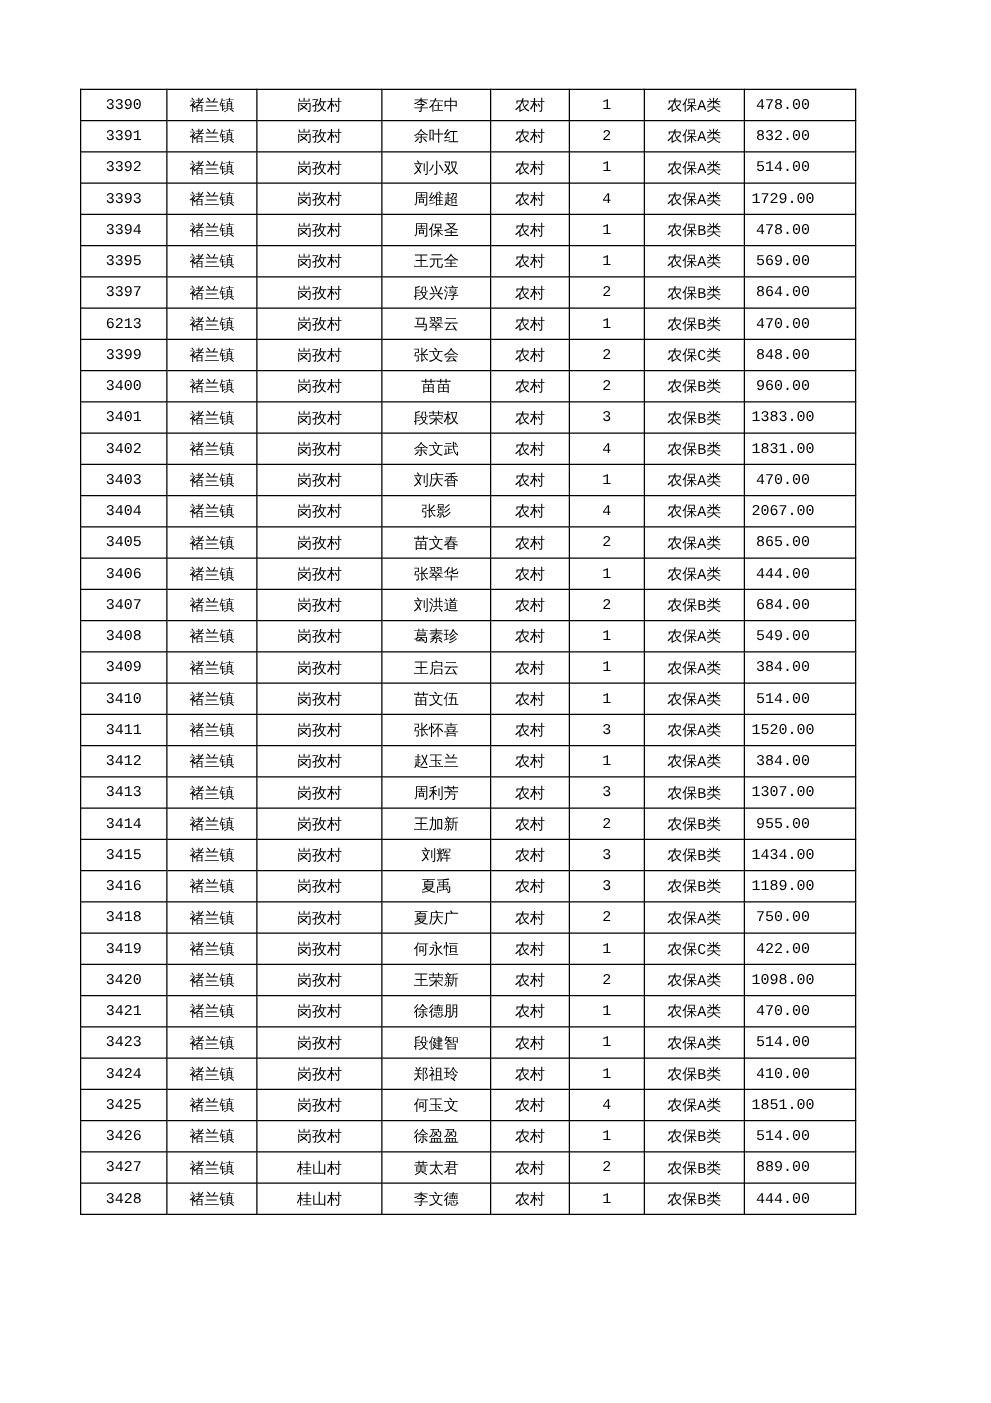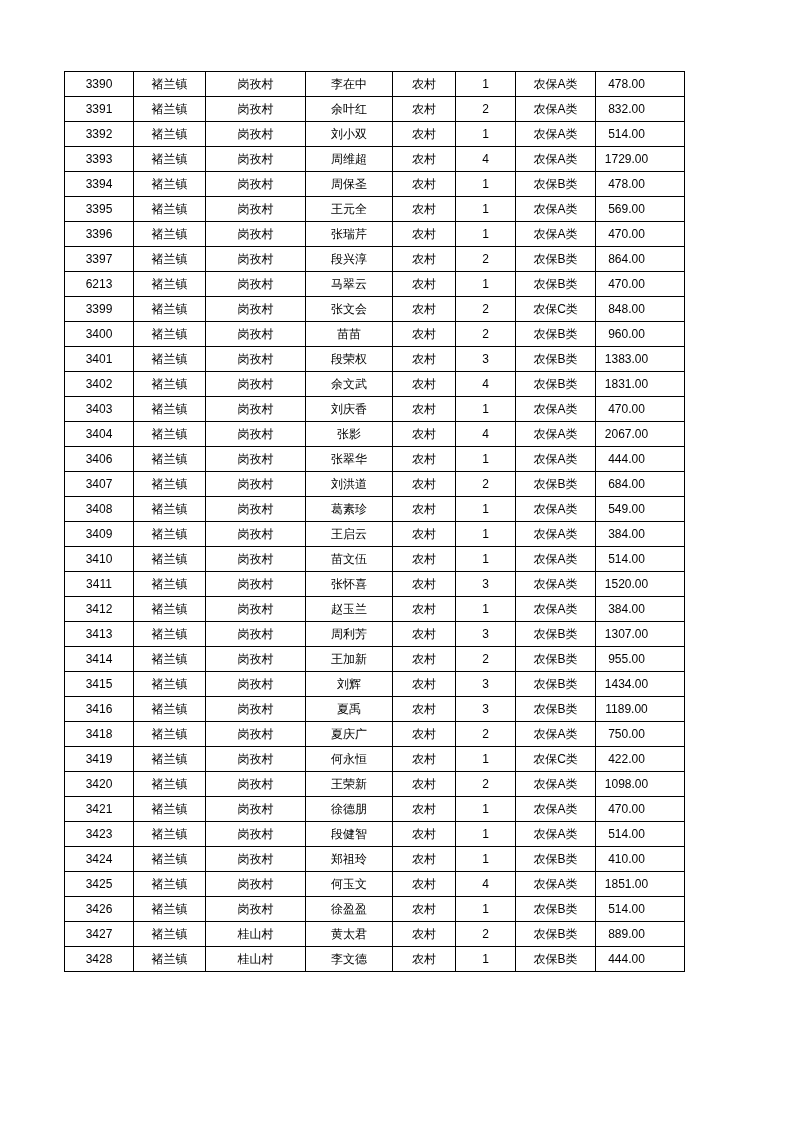--- a/index.html
+++ b/index.html
@@ -14,21 +14,21 @@
     background: #ffffff;
     overflow: hidden;
   }
   table.data-table {
     position: absolute;
     left: 64px;
     top: 71px;
     width: 620px;
     border-collapse: collapse;
     table-layout: fixed;
-    font-family: Liberation Sans, sans-serif;
+    font-family: Liberation Mono, monospace;
     font-size: 12px;
     color: #000000;
   }
   table.data-table td {
     border: 1px solid #000000;
     height: 24px;
     padding: 0;
     text-align: center;
     vertical-align: middle;
     white-space: nowrap;
@@ -109,30 +109,20 @@
         <td class="cell-serial">3395</td>
         <td class="cell-town">褚兰镇</td>
         <td class="cell-village">岗孜村</td>
         <td class="cell-name">王元全</td>
         <td class="cell-category">农村</td>
         <td class="cell-count">1</td>
         <td class="cell-insurance">农保A类</td>
         <td class="cell-amount">569.00</td>
       </tr>
         <tr class="">
-        <td class="cell-serial">3396</td>
-        <td class="cell-town">褚兰镇</td>
-        <td class="cell-village">岗孜村</td>
-        <td class="cell-name">张瑞芹</td>
-        <td class="cell-category">农村</td>
-        <td class="cell-count">1</td>
-        <td class="cell-insurance">农保A类</td>
-        <td class="cell-amount">470.00</td>
-      </tr>
-        <tr class="">
         <td class="cell-serial">3397</td>
         <td class="cell-town">褚兰镇</td>
         <td class="cell-village">岗孜村</td>
         <td class="cell-name">段兴淳</td>
         <td class="cell-category">农村</td>
         <td class="cell-count">2</td>
         <td class="cell-insurance">农保B类</td>
         <td class="cell-amount">864.00</td>
       </tr>
         <tr class="">
@@ -197,20 +187,30 @@
       </tr>
         <tr class="">
         <td class="cell-serial">3404</td>
         <td class="cell-town">褚兰镇</td>
         <td class="cell-village">岗孜村</td>
         <td class="cell-name">张影</td>
         <td class="cell-category">农村</td>
         <td class="cell-count">4</td>
         <td class="cell-insurance">农保A类</td>
         <td class="cell-amount">2067.00</td>
+      </tr>
+        <tr class="">
+        <td class="cell-serial">3405</td>
+        <td class="cell-town">褚兰镇</td>
+        <td class="cell-village">岗孜村</td>
+        <td class="cell-name">苗文春</td>
+        <td class="cell-category">农村</td>
+        <td class="cell-count">2</td>
+        <td class="cell-insurance">农保A类</td>
+        <td class="cell-amount">865.00</td>
       </tr>
         <tr class="">
         <td class="cell-serial">3406</td>
         <td class="cell-town">褚兰镇</td>
         <td class="cell-village">岗孜村</td>
         <td class="cell-name">张翠华</td>
         <td class="cell-category">农村</td>
         <td class="cell-count">1</td>
         <td class="cell-insurance">农保A类</td>
         <td class="cell-amount">444.00</td>

